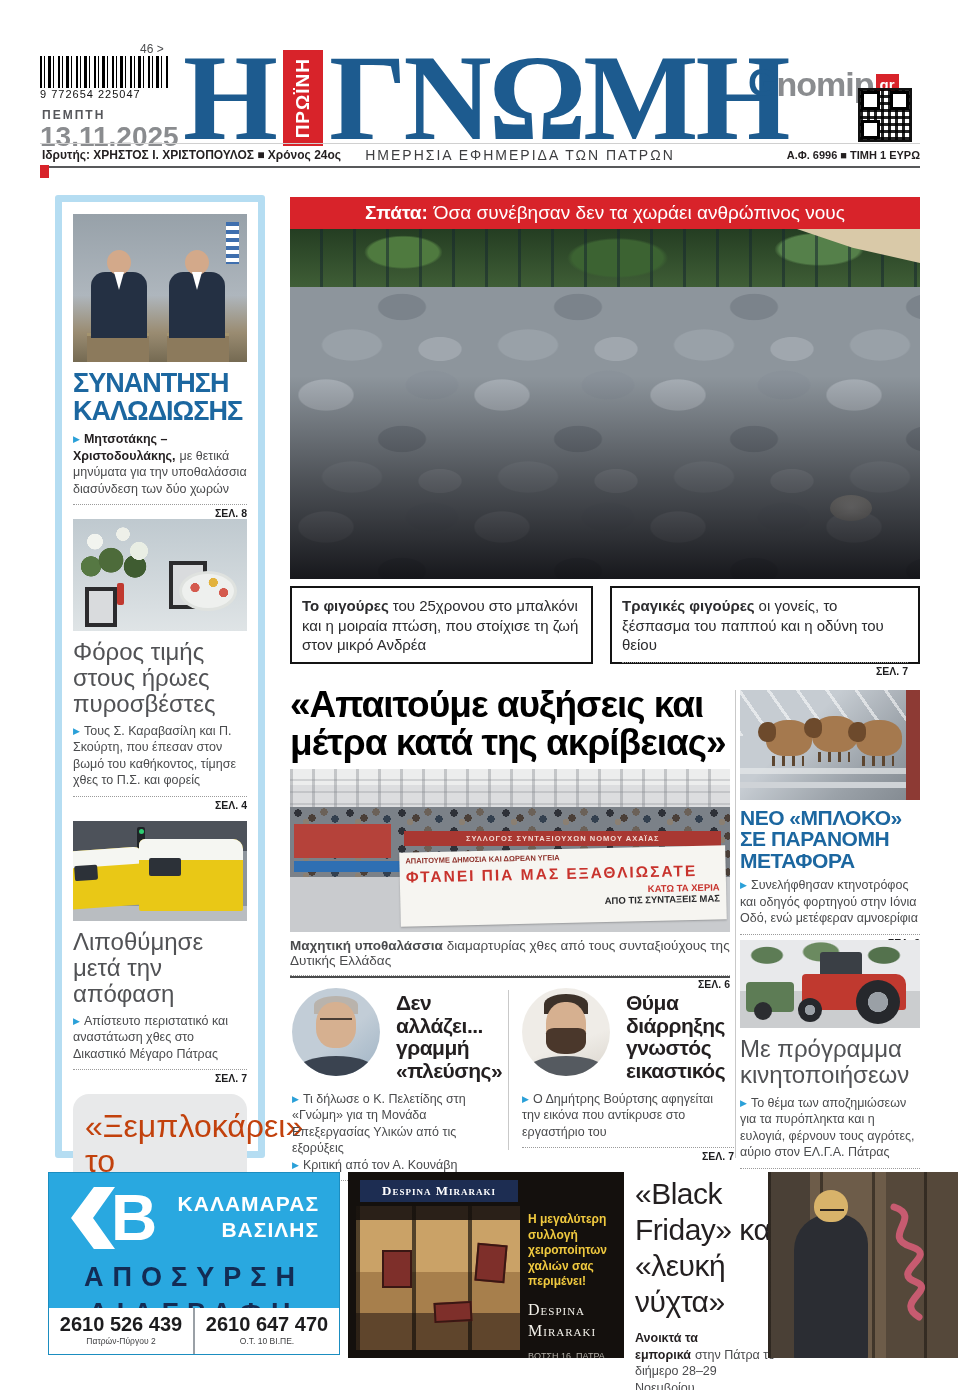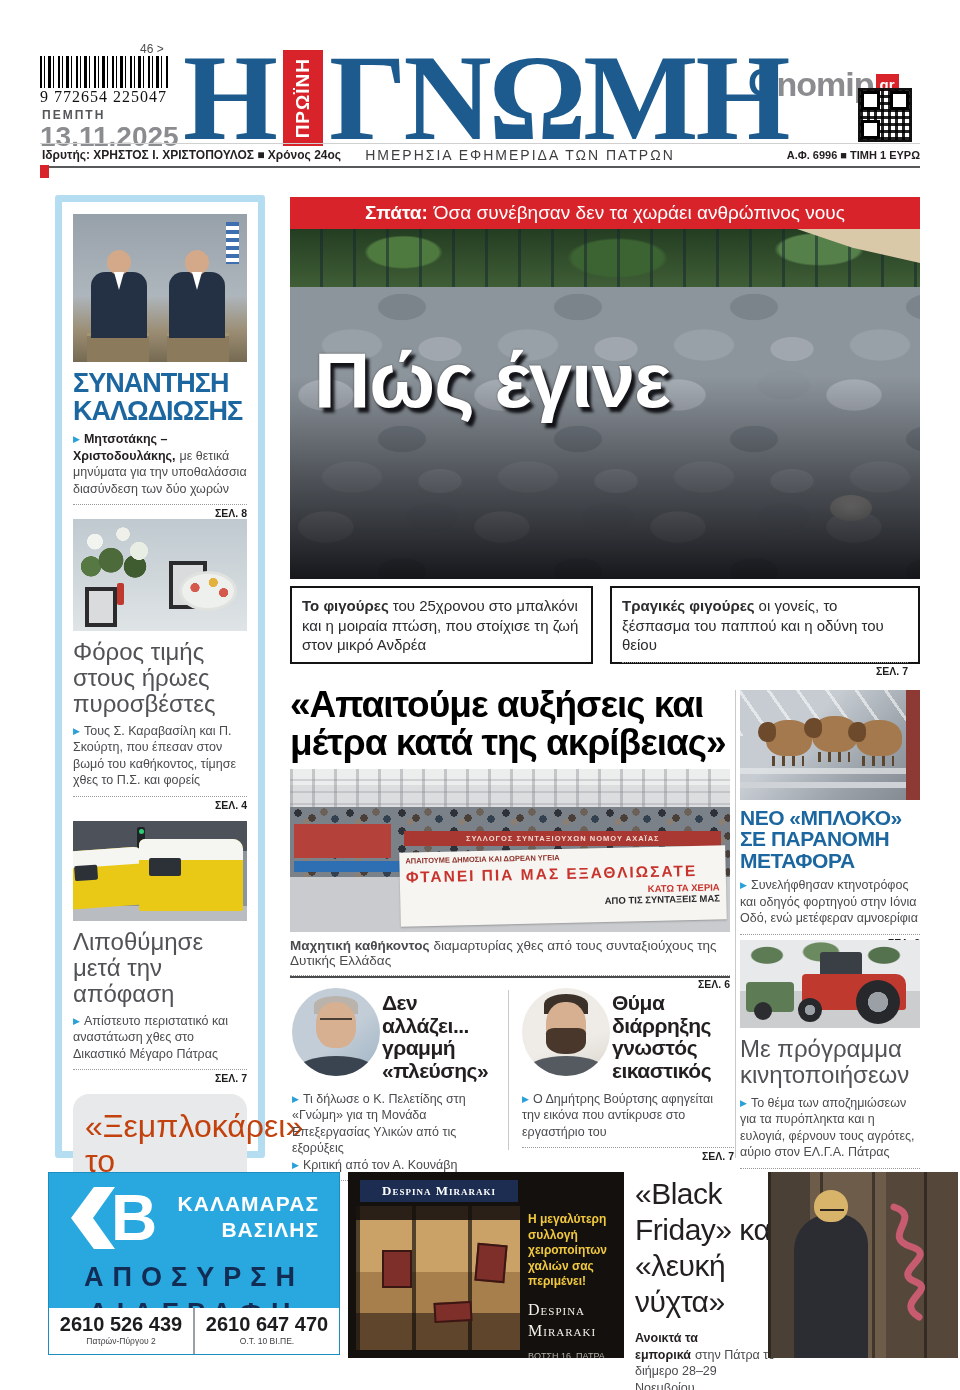--- a/index.html
+++ b/index.html
@@ -6,22 +6,22 @@
   .page{position:relative;width:960px;height:1390px;background:#fff;overflow:hidden;
         font-family:"Liberation Sans","DejaVu Sans",sans-serif;color:#231f20;}
 
   
   .hdr-left{position:absolute;left:40px;top:42px;width:150px;}
   .issue-code{position:absolute;left:100px;top:0;font-size:12px;color:#4d4e50;}
   .issue-code::after{content:"";display:block;width:16px;height:16px;margin-left:2px;
       background:repeating-linear-gradient(90deg,#000 0 2px,#fff 2px 4px);}
   .barcode{position:absolute;left:0;top:14px;width:128px;height:34px;
       background:repeating-linear-gradient(90deg,#000 0 2px,#fff 2px 4px,#000 4px 5px,#fff 5px 8px,#000 8px 11px,#fff 11px 13px,#000 13px 14px,#fff 14px 18px);}
-  .barcode-num{position:absolute;left:0;top:46px;width:128px;font-family:Liberation Serif, serif;
-      font-size:16px;letter-spacing:1px;background:#fff;color:#111;}
+  .barcode-num{position:absolute;left:0;top:46px;width:128px;font-family:Liberation Sans, sans-serif;
+      font-size:11px;letter-spacing:1px;background:#fff;color:#111;}
   .day{position:absolute;left:2px;top:66px;font-size:12px;font-weight:700;letter-spacing:2px;color:#55565a;}
   .date{position:absolute;left:0;top:79px;font-size:28px;font-weight:700;color:#8a8c8f;}
 
   .masthead{position:absolute;left:183px;top:40px;height:108px;display:flex;align-items:flex-end;
       font-family:"Liberation Serif","DejaVu Serif",serif;font-weight:700;color:#1d5b8f;line-height:0.82;}
   .mast-big{font-size:122px;letter-spacing:-3px;}
   .mast-red{width:40px;height:96px;background:#d8232a;margin:0 6px 2px 8px;display:flex;align-items:center;justify-content:center;}
   .mast-red span{writing-mode:vertical-rl;transform:rotate(180deg);color:#fff;
       font-family:"Liberation Sans",sans-serif;font-weight:700;font-size:19px;letter-spacing:1px;}
 
@@ -154,21 +154,21 @@
   .pb-sub2{font-size:9.5px;font-weight:700;color:#2b2b2d;text-align:right;}
   .caption{margin-top:6px;font-size:13.5px;color:#4a4b4d;}
 
   .mid-rule{position:absolute;left:290px;top:976px;width:440px;border-top:2px solid #4a4b4d;}
   .v-rule{position:absolute;left:735px;top:690px;height:468px;border-left:1px solid #c9c9c9;}
   .v-rule2{position:absolute;left:508px;top:990px;height:160px;border-left:1px solid #c9c9c9;}
 
   
   .bm{position:absolute;top:988px;width:212px;}
   .bm.bm1{left:292px;} .bm.bm2{left:522px;}
-  .bm-top{display:flex;gap:2px;}
+  .bm-top{display:flex;gap:16px;}
   .avatar{width:88px;height:88px;border-radius:50%;flex:0 0 auto;position:relative;overflow:hidden;}
   .av1{background:linear-gradient(140deg,#c2cdd7 0 55%,#9fb3c4);}
   .av2{background:linear-gradient(160deg,#efece7 0 60%,#d9d4cc);}
   .face{position:absolute;left:24px;top:14px;width:40px;height:46px;background:#d6b090;border-radius:46% 46% 42% 42%;}
   .hair-gray{position:absolute;left:22px;top:8px;width:44px;height:18px;background:#b9b3ac;border-radius:50% 50% 0 0;}
   .hair-dark{position:absolute;left:22px;top:6px;width:44px;height:20px;background:#3c3129;border-radius:50% 50% 0 0;}
   .beard{position:absolute;left:24px;top:40px;width:40px;height:26px;background:#4a372b;border-radius:20% 20% 46% 46%;}
   .glasses{position:absolute;left:28px;top:30px;width:32px;height:6px;border-top:2.5px solid #4b3e35;}
   .shoulders{position:absolute;left:6px;bottom:-6px;width:76px;height:26px;background:#3a4350;border-radius:50% 50% 0 0;}
   .shoulders.light{background:#555a60;}
@@ -350,21 +350,20 @@
   <div class="kicker">
     <span class="lead">Σπάτα:</span>
     <span>Όσα συνέβησαν δεν τα χωράει ανθρώπινος νους</span>
   </div>
 
   <div class="photo-main">
     <div class="trees"></div>
     <div class="awning"></div>
     <div class="stone-cup"></div>
     <div class="main-headline">
-      <div>Πώς έγινε</div>
     </div>
   </div>
 
   <div class="story-box box1">
     <span class="lead">Το φιγούρες</span><span>του 25χρονου στο μπαλκόνι και η μοιραία πτώση, που στοίχισε τη ζωή στον μικρό Ανδρέα</span>
   </div>
   <div class="story-box box2">
     <span class="lead">Τραγικές φιγούρες</span><span>οι γονείς, το ξέσπασμα του παππού και η οδύνη του θείου</span>
     <div class="dotted"></div>
     <div class="page-ref">ΣΕΛ. 7</div>
@@ -379,21 +378,21 @@
       <div class="pb-union">ΣΥΛΛΟΓΟΣ ΣΥΝΤΑΞΙΟΥΧΩΝ ΝΟΜΟΥ ΑΧΑΪΑΣ</div>
       <div class="pb-blue"></div>
       <div class="pb-white">
         <div class="pb-demand">ΑΠΑΙΤΟΥΜΕ ΔΗΜΟΣΙΑ ΚΑΙ ΔΩΡΕΑΝ ΥΓΕΙΑ</div>
         <div class="pb-main">ΦΤΑΝΕΙ ΠΙΑ ΜΑΣ ΕΞΑΘΛΙΩΣΑΤΕ</div>
         <div class="pb-sub1">ΚΑΤΩ ΤΑ ΧΕΡΙΑ</div>
         <div class="pb-sub2">ΑΠΟ ΤΙΣ ΣΥΝΤΑΞΕΙΣ ΜΑΣ</div>
       </div>
     </div>
     <div class="caption">
-      <b class="lead">Μαχητική καθήκοντος</b><span>διαμαρτυρίας χθες από τους συνταξιούχους της Δυτικής Ελλάδας</span>
+      <b class="lead">Μαχητική υποθαλάσσια</b><span>διαμαρτυρίας χθες από τους συνταξιούχους της Δυτικής Ελλάδας</span>
     </div>
     <div class="dotted"></div>
     <div class="page-ref">ΣΕΛ. 6</div>
   </div>
 
   <div class="mid-rule"></div>
   <div class="v-rule"></div>
   <div class="v-rule2"></div>
 
   <div class="bm bm1">

